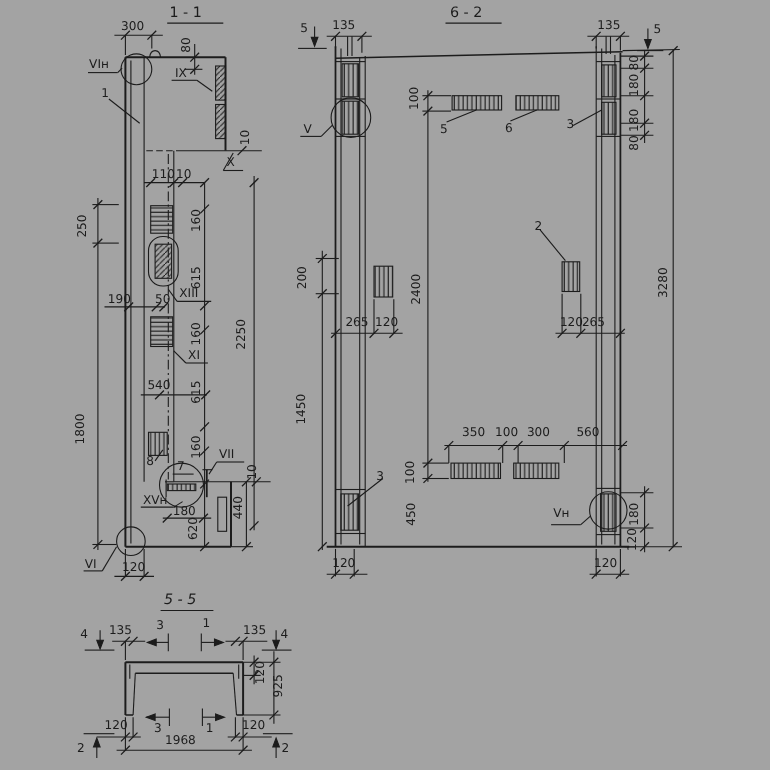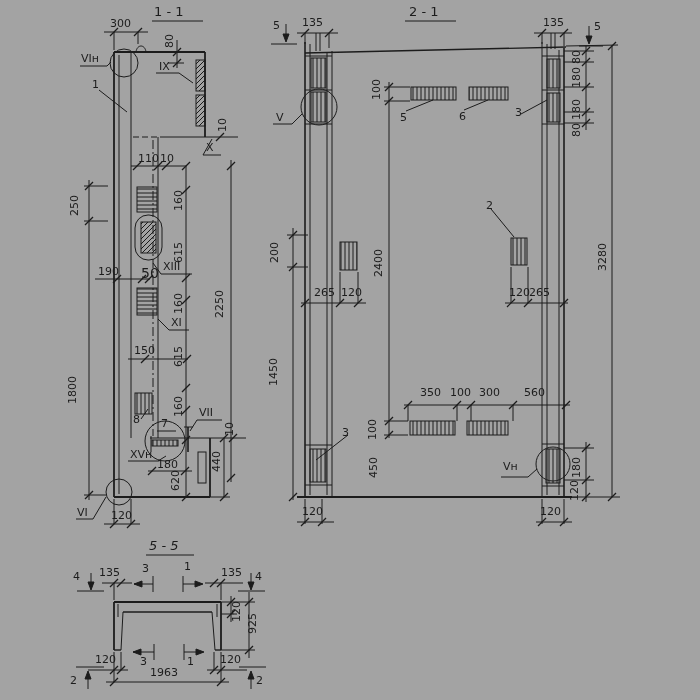--- a/index.html
+++ b/index.html
@@ -3,21 +3,21 @@
 <meta charset="utf-8">
 <style>
   html,body{margin:0;padding:0;background:#e8e8e8;}
   #canvas{position:relative;width:700px;height:700px;background:#a3a3a3;overflow:hidden;
           font-family:"DejaVu Sans",sans-serif;}
   #linework{position:absolute;left:0;top:0;}
   .label{position:absolute;font-size:11px;line-height:1;color:#1c1c1c;white-space:nowrap;
          font-family:"DejaVu Sans",sans-serif;}
   .label.rot{transform-origin:0 0;transform:rotate(-90deg);}
   .label.title{font-size:13px;}
-  .label.small{font-size:14px;text-align:right;}
+  .label.small{font-size:11px;text-align:right;}
 </style>
 </head>
 <body>
 
 <div id="canvas">
 
 <svg id="linework" width="700" height="700" viewBox="0 0 700 700">
   <defs>
     <pattern id="hv" width="4" height="4" patternUnits="userSpaceOnUse">
       <path d="M1,0 V4" stroke="#1c1c1c" stroke-width="1"></path>
@@ -404,32 +404,32 @@
       <span class="label rot" style="left: 214px; top: 318px;">2250</span>
       <span class="label rot" style="left: 173px; top: 314px;">160</span>
       <span class="label rot" style="left: 173px; top: 367px;">615</span>
       <span class="label rot" style="left: 173px; top: 417px;">160</span>
       <span class="label rot" style="left: 69px; top: 216px;">250</span>
       <span class="label rot" style="left: 67px; top: 404px;">1800</span>
       <span class="label" style="left: 98px; top: 266px;">190</span>
       <span class="label small" style="left: 141px; top: 266px;">50</span>
       <span class="label" style="left: 163px; top: 261px;">XIII</span>
       <span class="label" style="left: 171px; top: 317px;">XI</span>
-      <span class="label" style="left: 134px; top: 345px;">150</span>
+      <span class="label" style="left: 134px; top: 345px;">540</span>
       <span class="label" style="left: 133px; top: 414px;">8</span>
       <span class="label" style="left: 161px; top: 418px;">7</span>
       <span class="label" style="left: 199px; top: 407px;">VII</span>
       <span class="label rot" style="left: 224px; top: 436px;">10</span>
       <span class="label" style="left: 130px; top: 449px;">XVн</span>
       <span class="label" style="left: 157px; top: 459px;">180</span>
       <span class="label rot" style="left: 170px; top: 491px;">620</span>
       <span class="label rot" style="left: 211px; top: 472px;">440</span>
       <span class="label" style="left: 77px; top: 507px;">VI</span>
       <span class="label" style="left: 111px; top: 510px;">120</span>
-      <span class="label title" style="left: 409px; top: 5px;">2 - 1</span>
+      <span class="label title" style="left: 409px; top: 5px;">6 - 2</span>
       <span class="label" style="left: 273px; top: 20px;">5</span>
       <span class="label" style="left: 302px; top: 17px;">135</span>
       <span class="label" style="left: 543px; top: 17px;">135</span>
       <span class="label" style="left: 594px; top: 21px;">5</span>
       <span class="label rot" style="left: 571px; top: 64px;">80</span>
       <span class="label rot" style="left: 571px; top: 88px;">180</span>
       <span class="label rot" style="left: 571px; top: 120px;">180</span>
       <span class="label rot" style="left: 571px; top: 137px;">80</span>
       <span class="label" style="left: 276px; top: 112px;">V</span>
       <span class="label rot" style="left: 371px; top: 100px;">100</span>
@@ -463,18 +463,18 @@
       <span class="label" style="left: 142px; top: 563px;">3</span>
       <span class="label" style="left: 184px; top: 561px;">1</span>
       <span class="label" style="left: 221px; top: 567px;">135</span>
       <span class="label" style="left: 255px; top: 571px;">4</span>
       <span class="label rot" style="left: 231px; top: 622px;">120</span>
       <span class="label rot" style="left: 247px; top: 634px;">925</span>
       <span class="label" style="left: 95px; top: 654px;">120</span>
       <span class="label" style="left: 140px; top: 656px;">3</span>
       <span class="label" style="left: 187px; top: 656px;">1</span>
       <span class="label" style="left: 220px; top: 654px;">120</span>
-      <span class="label" style="left: 150px; top: 667px;">1963</span>
+      <span class="label" style="left: 150px; top: 667px;">1968</span>
       <span class="label" style="left: 70px; top: 675px;">2</span>
       <span class="label" style="left: 256px; top: 675px;">2</span>
     </div>
 
 </div>
 
 </body></html>

